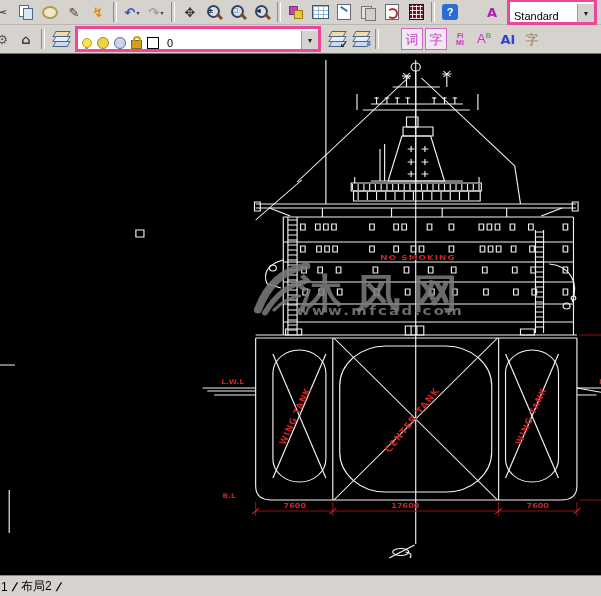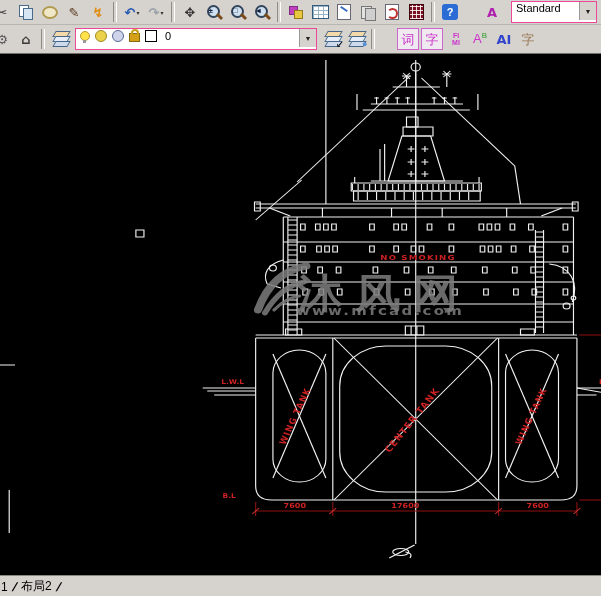--- a/index.html
+++ b/index.html
@@ -59,21 +59,21 @@
   .art-bulb::after{content:"";position:absolute;left:2px;top:8px;width:3px;height:3px;background:#999;}
   .art-circle{width:10px;height:10px;border-radius:50%;background:#ecd24a;border:1px solid #a08a20;}
   .art-sun{width:10px;height:10px;border-radius:50%;background:#cfd4ea;border:1px solid #5a6a9a;}
   .art-lock{width:9px;height:7px;background:#d4a017;border:1px solid #8a6a10;position:relative;margin-top:4px;}
   .art-lock::before{content:"";position:absolute;left:1px;top:-5px;width:4px;height:4px;border:2px solid #c9a017;border-bottom:none;border-radius:4px 4px 0 0;}
   .art-swatch{width:10px;height:10px;background:#fff;border:1px solid #000;}
   .stack2{display:flex;flex-direction:column;line-height:1;font-size:7px;font-weight:bold;}
   .supb{font-size:13px;font-weight:normal;line-height:1;}
   .supb sup{font-size:8px;}
   
-  .combo{height:20px;background:#fff;border:1px solid #ec4899;display:flex;align-items:flex-start;flex:0 0 auto;}
+  .combo{height:20px;background:#fff;border:3px solid #ec4899;display:flex;align-items:flex-end;flex:0 0 auto;}
   .combo .cval{flex:1;font-size:11px;padding-left:4px;color:#000;display:flex;align-items:center;gap:4px;}
   .combo .carrow{width:16px;height:18px;background:#d6d3ce;border-left:1px solid #999;display:flex;align-items:center;justify-content:center;font-size:7px;color:#222;}
   .style-combo{width:84px;margin-left:2px;margin-right:4px;}
   .layer-combo{width:240px;margin:0 3px;}
   .layer-states{display:flex;align-items:center;gap:5px;}
   .layer-name{font-size:11px;margin-left:4px;}
   
   .canvas{position:absolute;left:0;top:54px;width:601px;height:521px;background:#000;}
   svg text{font-family:"DejaVu Sans",sans-serif;}
   .w{stroke:#f2f2f2;fill:none;stroke-width:1;}

